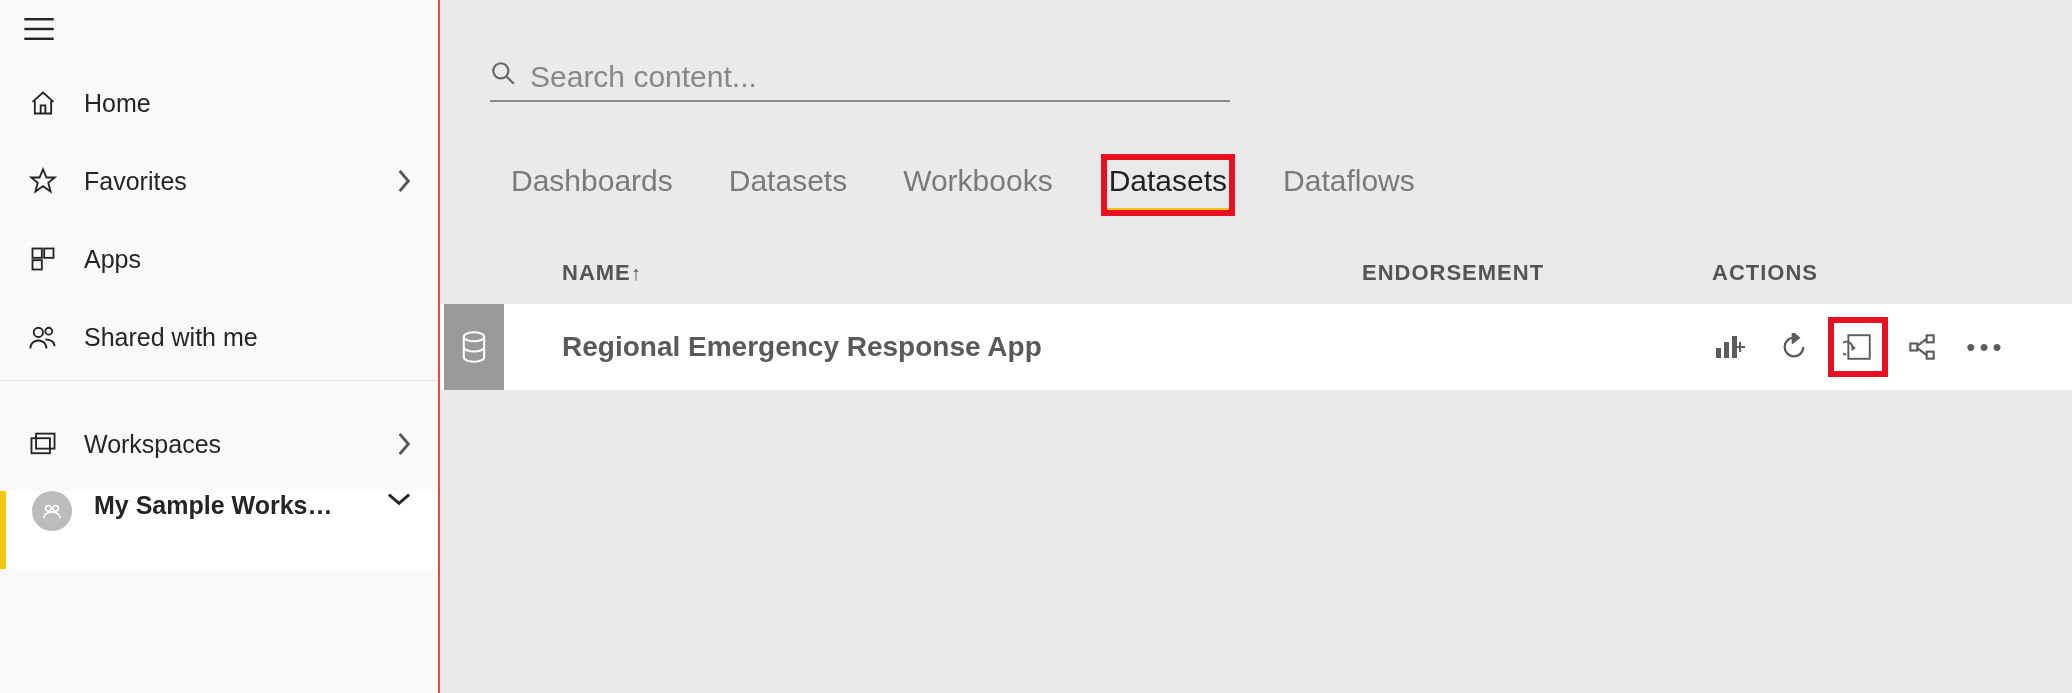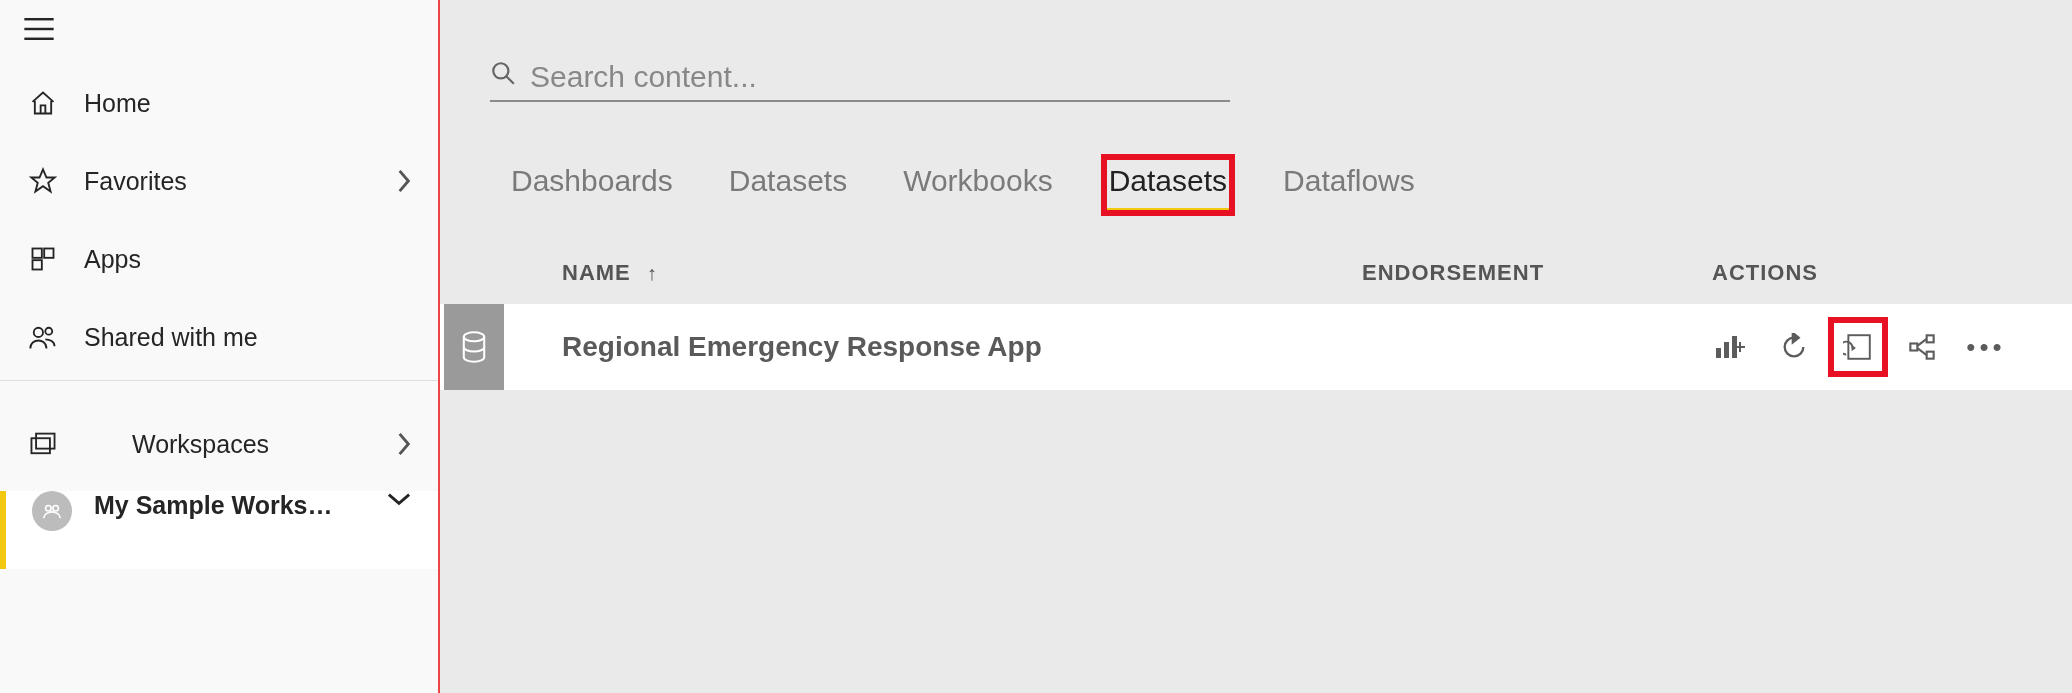--- a/index.html
+++ b/index.html
@@ -48,21 +48,21 @@
       flex: 1;
       white-space: nowrap;
       overflow: hidden;
       text-overflow: ellipsis;
     }
     .nav-item .chev {
       color: #555;
       font-size: 28px;
     }
     .nav-divider { height: 1px; background: #e0e0e0; margin-top: 4px; }
-    .workspaces-item { margin-top: 24px; gap: 48px; }
+    .workspaces-item { margin-top: 24px; }
     .current-ws {
       display: flex;
       align-items: flex-start;
       background: #ffffff;
       height: 78px;
       padding: 0 26px;
       border-left: 6px solid #f2c811;
       margin-top: 8px;
       cursor: pointer;
     }
@@ -142,21 +142,21 @@
     .col-headers {
       display: flex;
       align-items: center;
       font-size: 22px;
       font-weight: 600;
       letter-spacing: 1px;
       color: #555;
       padding: 12px 0 18px 0;
     }
     .col-icon { width: 122px; }
-    .col-name { flex: 1; display: flex; align-items: center; gap: 16px; }
+    .col-name { flex: 1; display: flex; align-items: center; gap: 0; }
     .col-endorse { width: 350px; }
     .col-actions { width: 360px; }
     .sort-arrow { font-size: 20px; color: #555; }
 
     .data-row {
       display: flex;
       align-items: center;
       background: #ffffff;
       height: 86px;
     }

